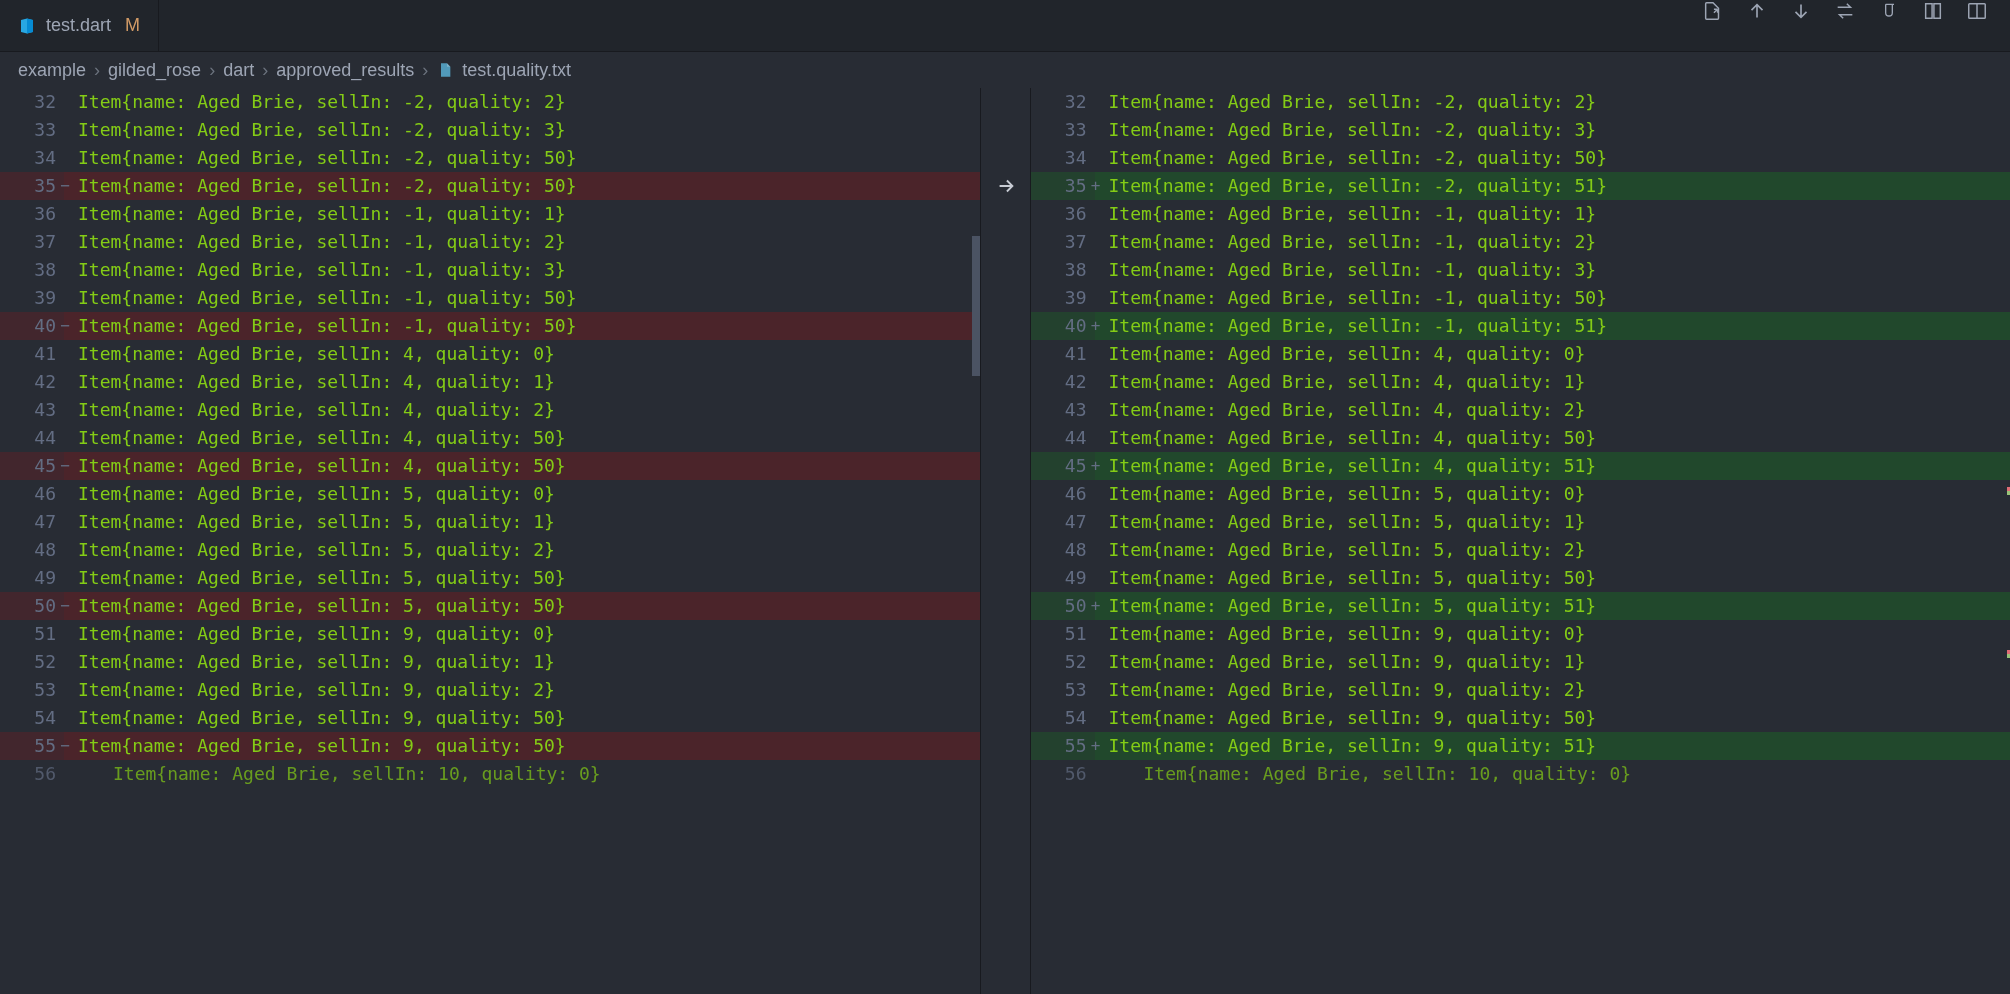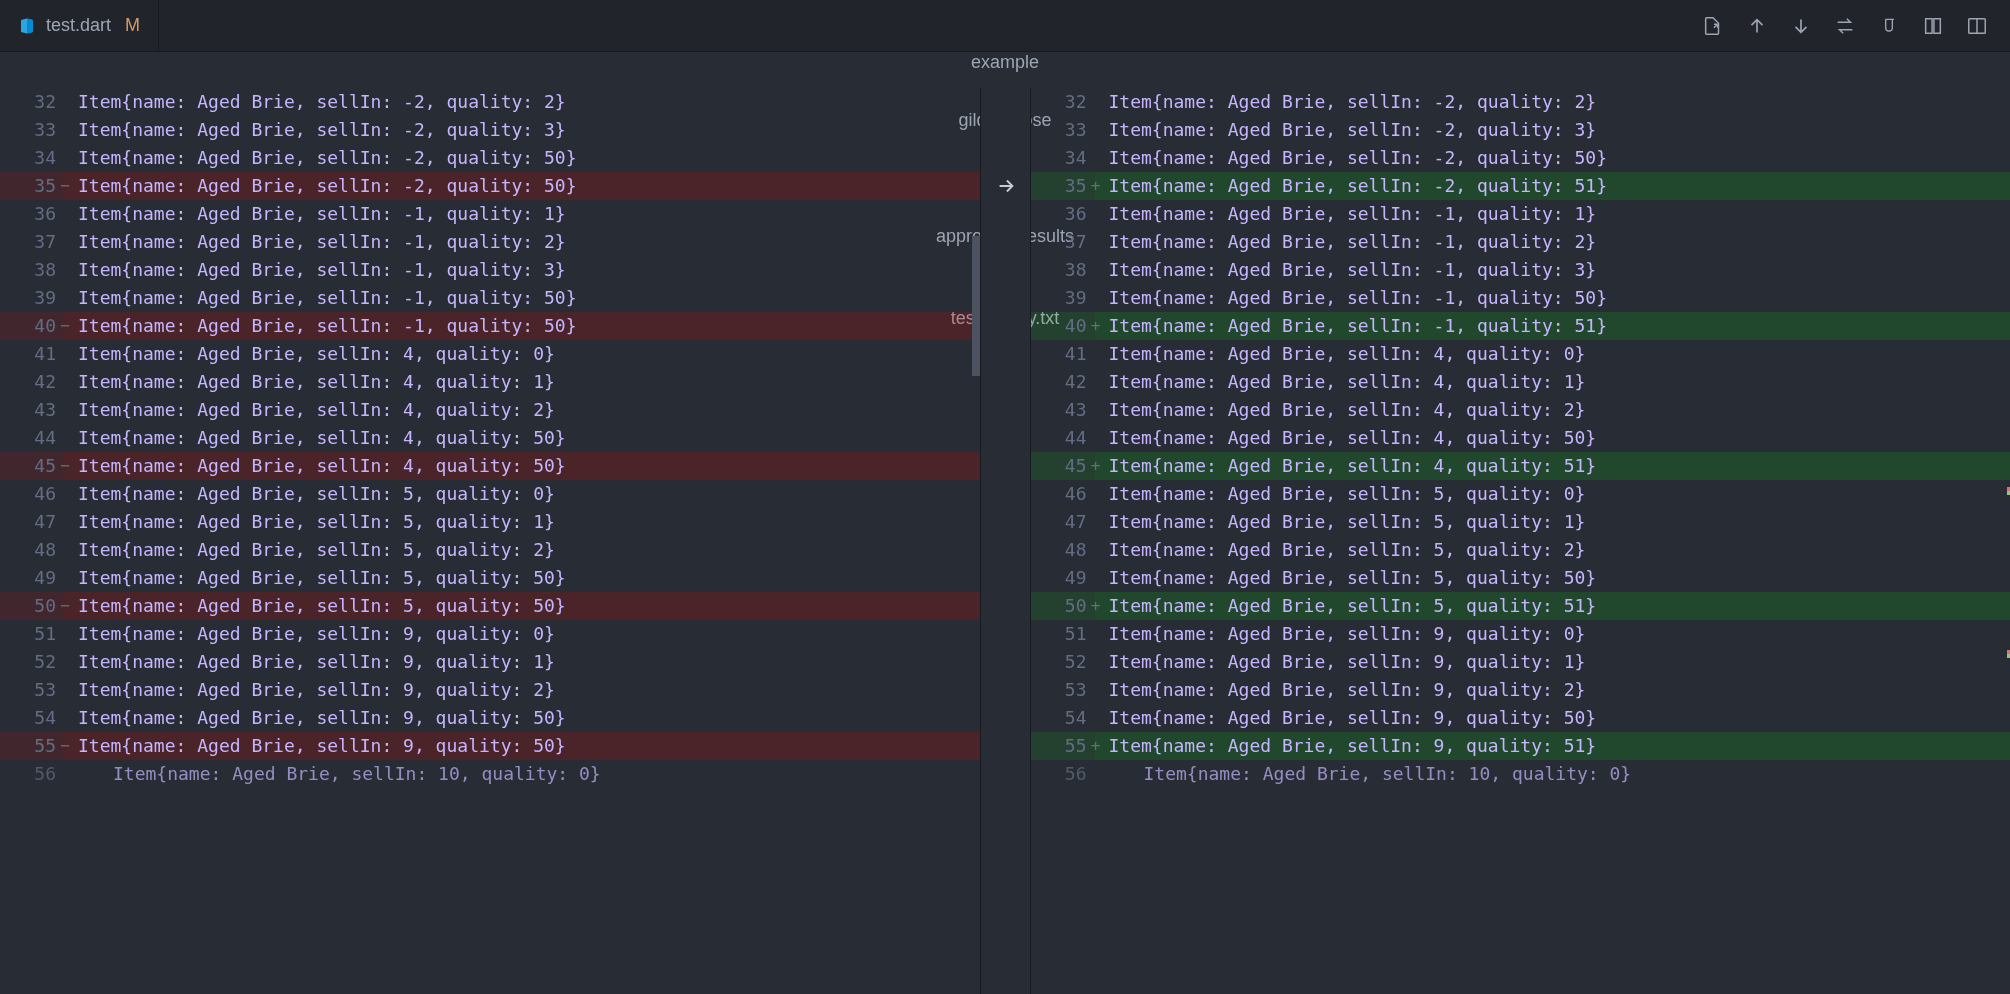--- a/index.html
+++ b/index.html
@@ -7,21 +7,21 @@
     background: #1e2127;
     color: #abb2bf;
     font-family: ui-monospace, "SF Mono", Menlo, Consolas, monospace;
     font-size: 18px;
     width: 2010px;
     height: 994px;
     overflow: hidden;
   }
   .tabs {
     display: flex;
-    align-items: center;
+    align-items: flex-start;
     height: 52px;
     background: #21252b;
     border-bottom: 1px solid #181a1f;
   }
   .tab {
     display: flex;
     align-items: center;
     gap: 10px;
     padding: 0 18px;
     height: 100%;
@@ -53,21 +53,20 @@
   .breadcrumb {
     display: flex;
     align-items: center;
     gap: 8px;
     height: 36px;
     padding: 0 18px;
     font-family: -apple-system, BlinkMacSystemFont, "Segoe UI", sans-serif;
     font-size: 18px;
     color: #9da5b4;
     background: #282c34;
-    flex-direction: column;
   }
   .breadcrumb .sep { color: #6b727d; }
   .breadcrumb .file-ic { display:inline-flex;width:18px;height:18px;align-items:center;justify-content:center;}
   .diff-container {
     display: flex;
     height: calc(100% - 88px);
     background: #282c34;
   }
   .pane {
     flex: 1;
@@ -92,21 +91,21 @@
   }
   .gut-sign{
     position:absolute;
     right:-6px;
     top:0;
     color:#636d83;
     font-size:16px;
   }
   .content {
     padding-left: 14px;
-    color: #c4b5fd;
+    color: #84cc16;
     flex: 1;
   }
   .line.removed { background: rgba(255,0,0,0.12); }
   .line.removed .content { background: rgba(255,0,0,0.05); }
   .line.added { background: rgba(0,255,0,0.10); }
   .line.added .content { background: rgba(0,255,0,0.04); }
   .arrow-gutter {
     width: 50px;
     flex-shrink: 0;
     position: relative;

